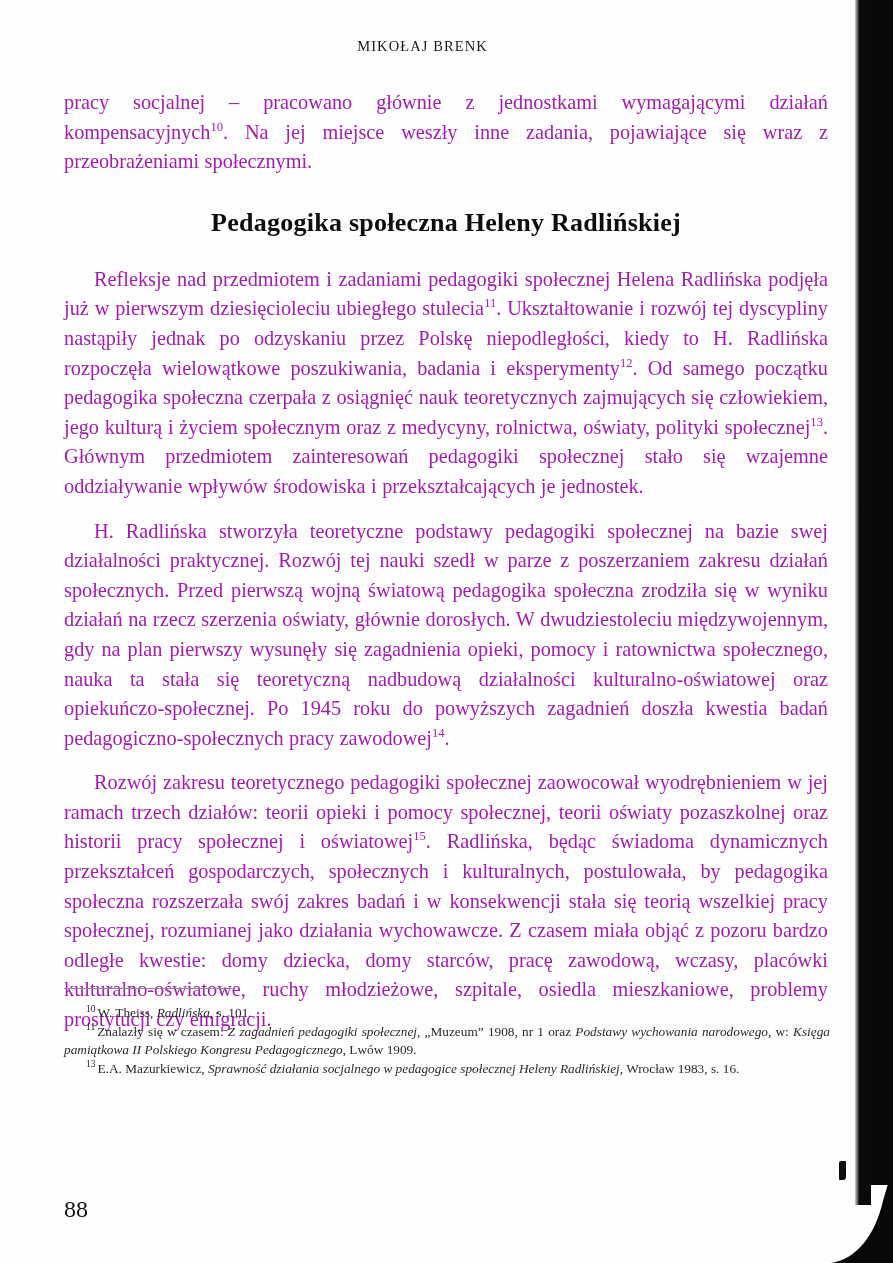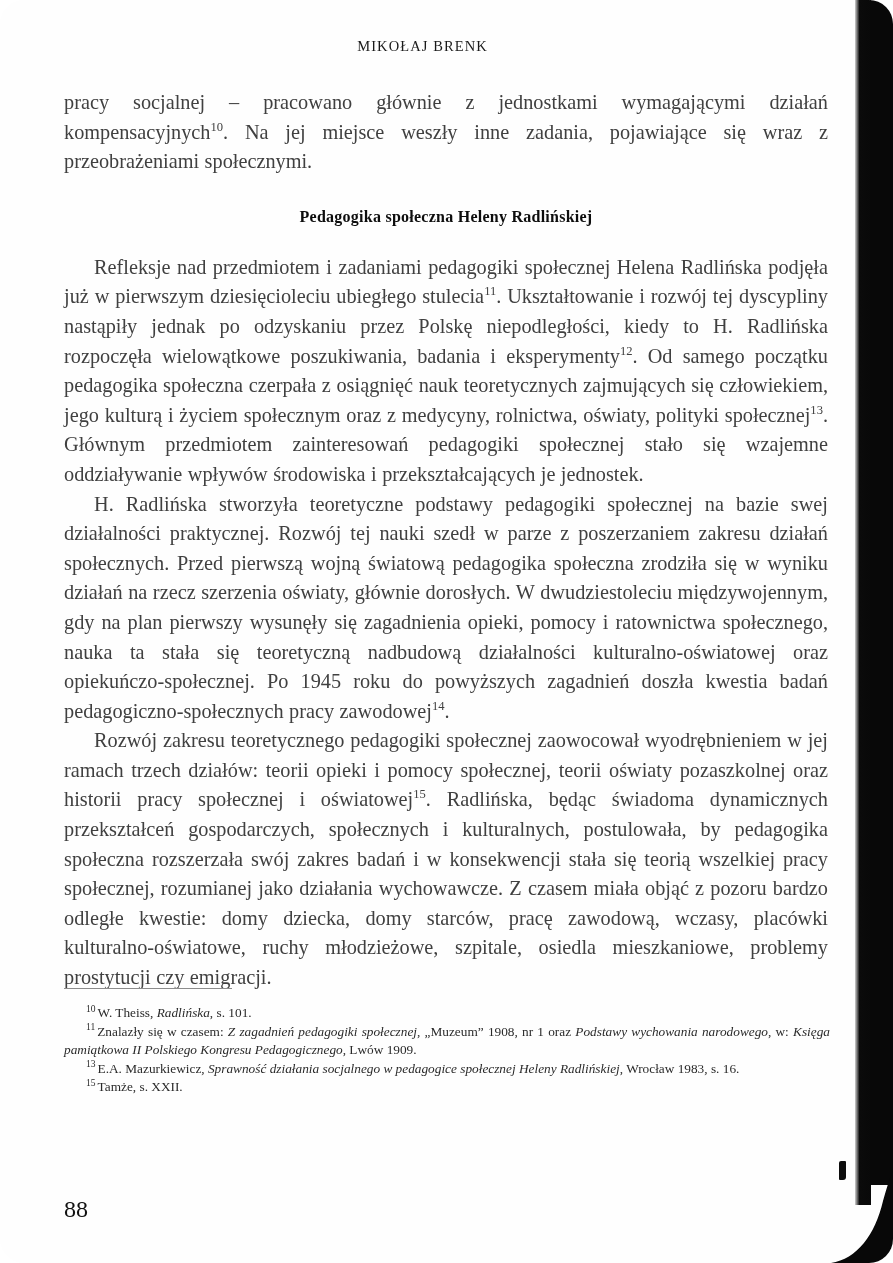--- a/index.html
+++ b/index.html
@@ -10,21 +10,20 @@
   body {
     font-family: "Liberation Serif", "DejaVu Serif", serif;
     color: #0a0a0a;
   }
   #page {
     position: relative;
     width: 893px;
     height: 1263px;
     background: #fefefe;
     overflow: hidden;
-    border-radius: 24px;
   }
 
   
   .scan-edge {
     position: absolute;
     top: 0;
     right: 22px;
     width: 16px;
     height: 1205px;
     background: linear-gradient(to right, rgba(0,0,0,0.18) 0%, #0b0b0b 28%, #090909 100%);
@@ -75,35 +74,35 @@
     top: 88px;
     width: 764px;
   }
 
   p.para {
     margin: 0;
     font-size: 20.3px;
     line-height: 29.6px;
     text-align: justify;
     text-indent: 0;
-    color: #404040;
+    color: #a21caf;
     word-spacing: 0.4px;
   }
   p.para.indent {
     text-indent: 30px;
   }
   p.para + p.para {
-    margin-top: 0;
+    margin-top: 15px;
   }
 
   h2.section-title {
     margin: 0;
     padding: 31px 0 27px 0;
     text-align: center;
-    font-size: 16px;
+    font-size: 26px;
     font-weight: bold;
     letter-spacing: 0.25px;
     color: #0d0d0d;
   }
 
   sup.fn-ref {
     font-size: 0.62em;
     vertical-align: super;
     line-height: 0;
   }
@@ -179,21 +178,20 @@
     </p>
 
   </div>
 
   <div class="footnote-rule"></div>
 
   <div class="footnotes" id="footnotes">
       <p><sup>10</sup><span>W. Theiss, </span><i>Radlińska</i><span>, s. 101.</span></p>
       <p><sup>11</sup><span>Znalazły się w czasem: </span><i>Z zagadnień pedagogiki społecznej</i><span>, „Muzeum” 1908, nr 1 oraz </span><i>Podstawy wychowania narodowego</i><span>, w: </span><i>Księga pamiątkowa II Polskiego Kongresu Pedagogicznego</i><span>, Lwów 1909.</span></p>
       <p><sup>13</sup><span>E.A. Mazurkiewicz, </span><i>Sprawność działania socjalnego w pedagogice społecznej Heleny Radlińskiej</i><span>, Wrocław 1983, s. 16.</span></p>
-      <p><sup>15</sup><span>Tamże, s. XXII.</span></p>
     </div>
 
   <div class="page-number">88</div>
 
   <div class="scan-edge"></div>
   <div class="scan-edge-fill"></div>
   <div class="scan-blob"></div>
   <svg class="scan-corner" viewBox="0 0 62 92" preserveAspectRatio="none">
     <path d="M62,0 L62,92 L0,92 C26,88 44,64 52,30 C56,16 59,6 62,0 Z" fill="#080808"></path>
   </svg>

